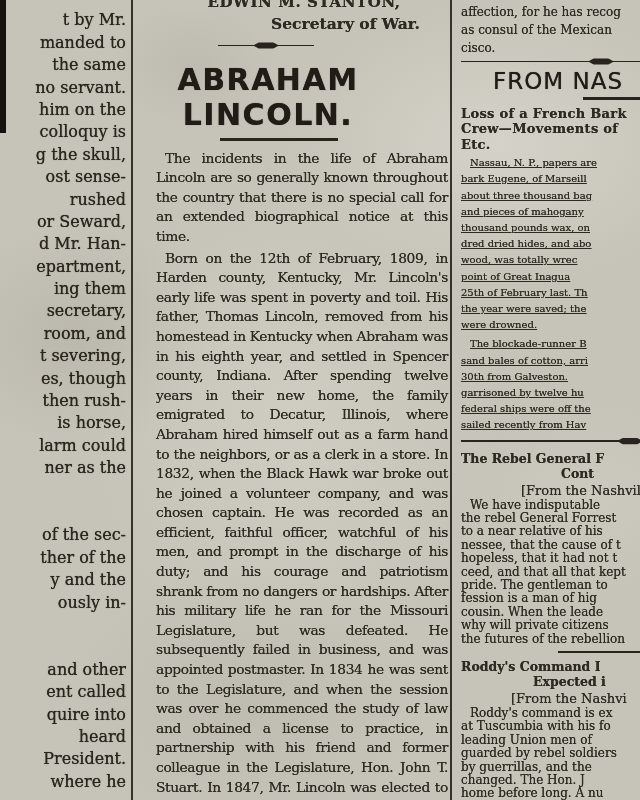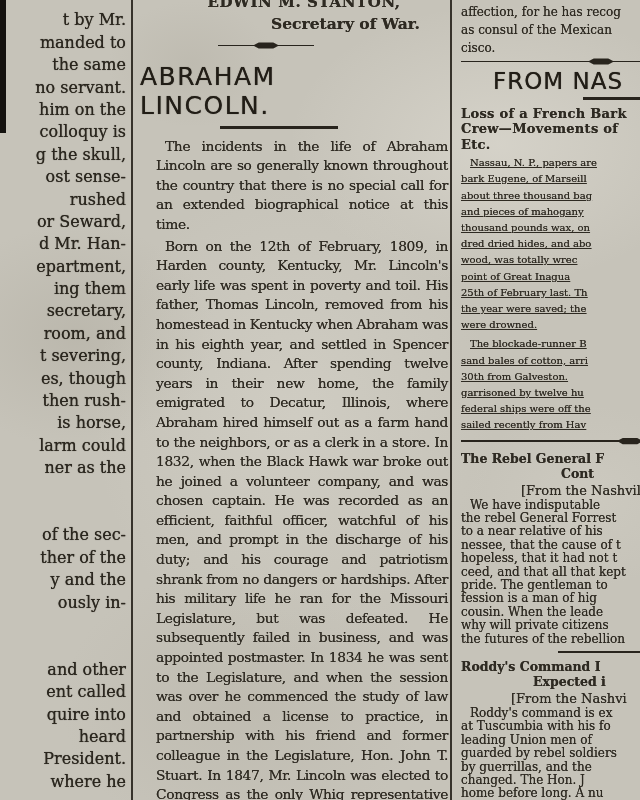--- a/index.html
+++ b/index.html
@@ -35,22 +35,22 @@
   .col-center{position:absolute;left:140px;top:0;width:308px;height:800px;}
   .byline-name{margin-top:-7px;text-align:center;padding-left:20px;font-weight:700;font-size:15px;letter-spacing:0.6px;}
   .byline-title{margin-top:3px;text-align:right;padding-right:28px;font-weight:700;font-size:15.5px;}
   .divider{position:relative;height:7px;}
   .dline{position:absolute;left:0;right:0;top:2.6px;height:1.6px;background:#28241d;}
   .ddiamond{position:absolute;top:0;width:26px;height:7px;background:#28241d;
     clip-path:polygon(0 50%,22% 6%,78% 6%,100% 50%,78% 94%,22% 94%);}
   .divider-center{width:96px;margin:9px 0 0 78px;}
   .divider-center .ddiamond{left:35px;}
   .headline{
-    margin:13px 0 0 0;padding-right:52px;
-    font-family:"DejaVu Sans", sans-serif;font-weight:400;font-size:25px;
+    margin:13px 0 0 0;text-align:center;padding-right:52px;
+    font-family:"DejaVu Sans", sans-serif;font-weight:700;font-size:30px;
     letter-spacing:1.5px;word-spacing:9px;color:#211d16;
     text-shadow:0 0 0.7px rgba(33,29,22,0.9);
   }
   .headline-rule{width:118px;height:2.6px;background:#28241d;margin:6px 0 0 80px;}
   .body-para{
     margin:8px 0 0 16px;text-align:justify;text-indent:9px;
     font-size:13.8px;line-height:19.6px;letter-spacing:-0.35px;word-spacing:-0.6px;
   }
   .body-para + .body-para{margin-top:2px;}
 

